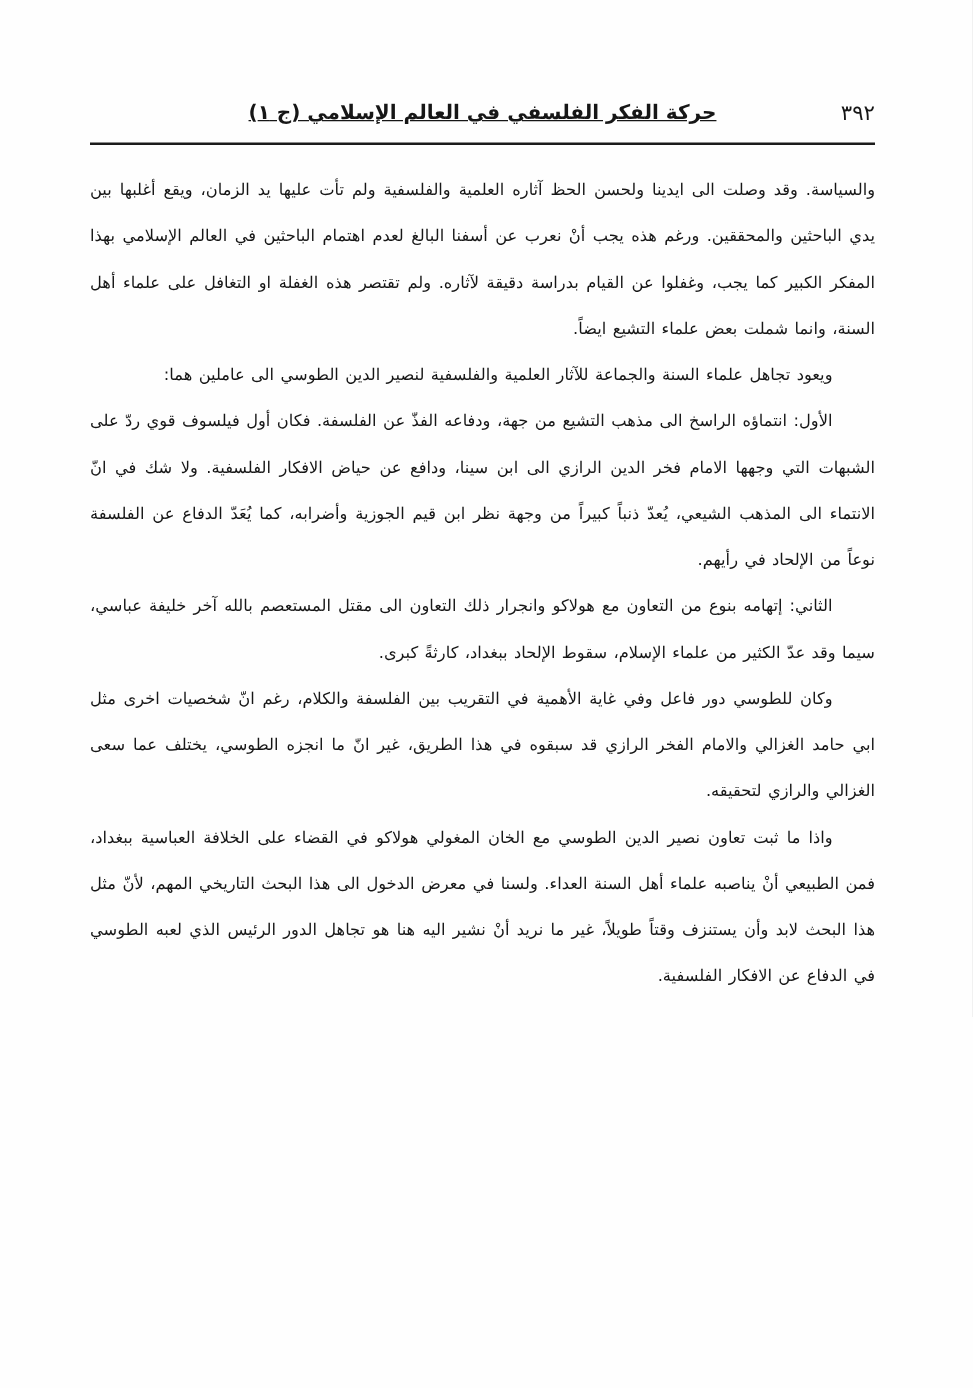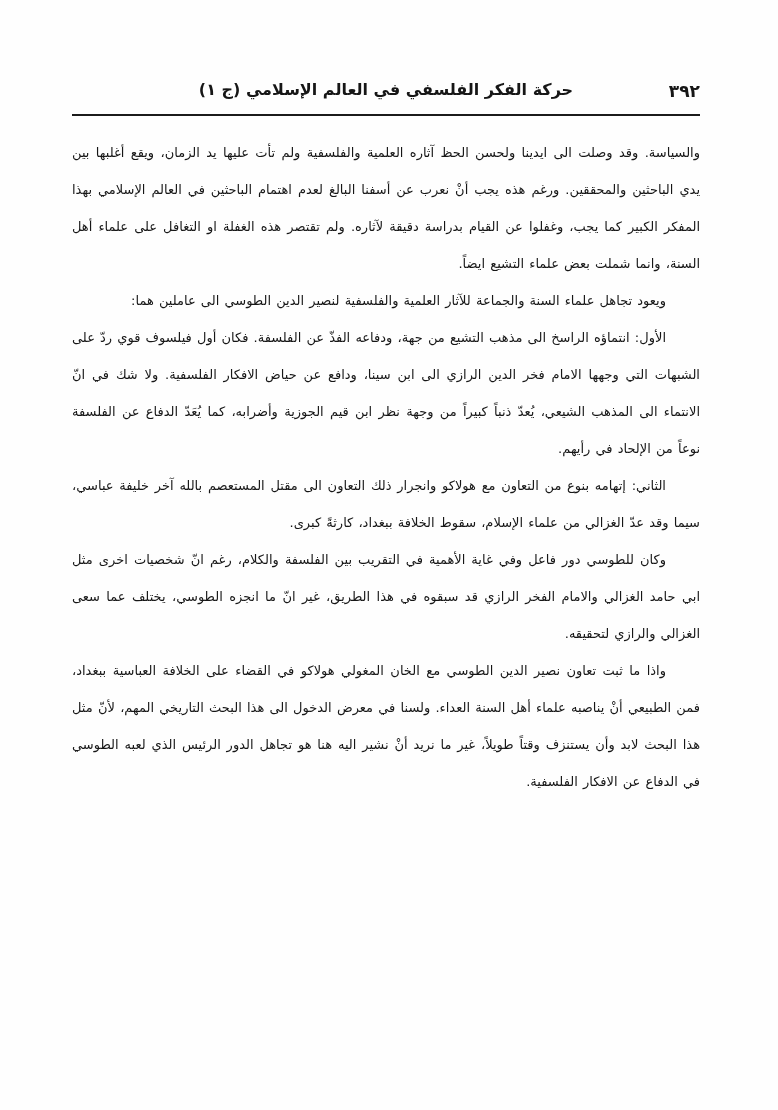--- a/index.html
+++ b/index.html
@@ -30,27 +30,28 @@
     height: 34px;
   }
   .header-title {
     position: absolute;
     left: 0;
     right: 0;
     text-align: center;
     font-size: 16px;
     font-weight: bold;
     white-space: nowrap;
+    text-decoration: underline;
   }
   .page-number {
     position: absolute;
     right: 0;
     top: 1px;
     font-size: 17px;
-    font-weight: bold;
+    font-weight: normal;
     letter-spacing: 1px;
   }
   .header-rule {
     border: 0;
     border-top: 2px solid #1b1b1b;
     margin: 0 0 6px 0;
   }
   .body-text {
     margin-top: 18px;
   }
@@ -76,19 +77,19 @@
       <span class="page-number">٣٩٢</span>
       <span class="header-title">حركة الفكر الفلسفي في العالم الإسلامي (ج ١)</span>
     </div>
 
     <hr class="header-rule">
 
     <div class="body-text">
       <p class="first">والسياسة. وقد وصلت الى ايدينا ولحسن الحظ آثاره العلمية والفلسفية ولم تأت عليها يد الزمان، ويقع أغلبها بين يدي الباحثين والمحققين. ورغم هذه يجب أنْ نعرب عن أسفنا البالغ لعدم اهتمام الباحثين في العالم الإسلامي بهذا المفكر الكبير كما يجب، وغفلوا عن القيام بدراسة دقيقة لآثاره. ولم تقتصر هذه الغفلة او التغافل على علماء أهل السنة، وانما شملت بعض علماء التشيع ايضاً.</p>
       <p>ويعود تجاهل علماء السنة والجماعة للآثار العلمية والفلسفية لنصير الدين الطوسي الى عاملين هما:</p>
       <p>الأول: انتماؤه الراسخ الى مذهب التشيع من جهة، ودفاعه الفذّ عن الفلسفة. فكان أول فيلسوف قوي ردّ على الشبهات التي وجهها الامام فخر الدين الرازي الى ابن سينا، ودافع عن حياض الافكار الفلسفية. ولا شك في انّ الانتماء الى المذهب الشيعي، يُعدّ ذنباً كبيراً من وجهة نظر ابن قيم الجوزية وأضرابه، كما يُعَدّ الدفاع عن الفلسفة نوعاً من الإلحاد في رأيهم.</p>
-      <p>الثاني: إتهامه بنوع من التعاون مع هولاكو وانجرار ذلك التعاون الى مقتل المستعصم بالله آخر خليفة عباسي، سيما وقد عدّ الغزالي من علماء الإسلام، سقوط الخلافة ببغداد، كارثةً كبرى.</p>
+      <p>الثاني: إتهامه بنوع من التعاون مع هولاكو وانجرار ذلك التعاون الى مقتل المستعصم بالله آخر خليفة عباسي، سيما وقد عدّ الكثير من علماء الإسلام، سقوط الإلحاد ببغداد، كارثةً كبرى.</p>
       <p>وكان للطوسي دور فاعل وفي غاية الأهمية في التقريب بين الفلسفة والكلام، رغم انّ شخصيات اخرى مثل ابي حامد الغزالي والامام الفخر الرازي قد سبقوه في هذا الطريق، غير انّ ما انجزه الطوسي، يختلف عما سعى الغزالي والرازي لتحقيقه.</p>
       <p>واذا ما ثبت تعاون نصير الدين الطوسي مع الخان المغولي هولاكو في القضاء على الخلافة العباسية ببغداد، فمن الطبيعي أنْ يناصبه علماء أهل السنة العداء. ولسنا في معرض الدخول الى هذا البحث التاريخي المهم، لأنّ مثل هذا البحث لابد وأن يستنزف وقتاً طويلاً، غير ما نريد أنْ نشير اليه هنا هو تجاهل الدور الرئيس الذي لعبه الطوسي في الدفاع عن الافكار الفلسفية.</p>
     </div>
 
   </div>
 </div>
 
 </body></html>

